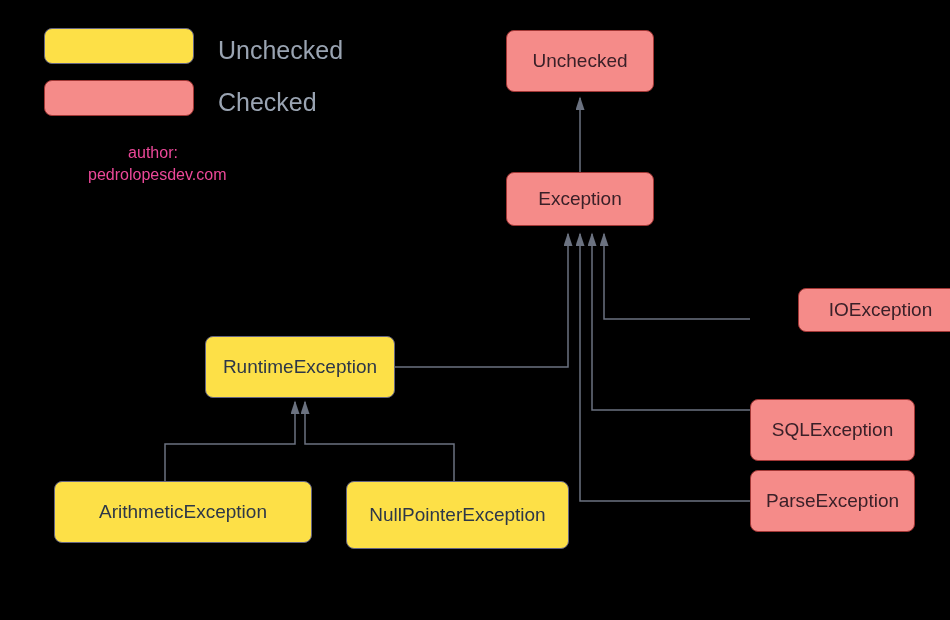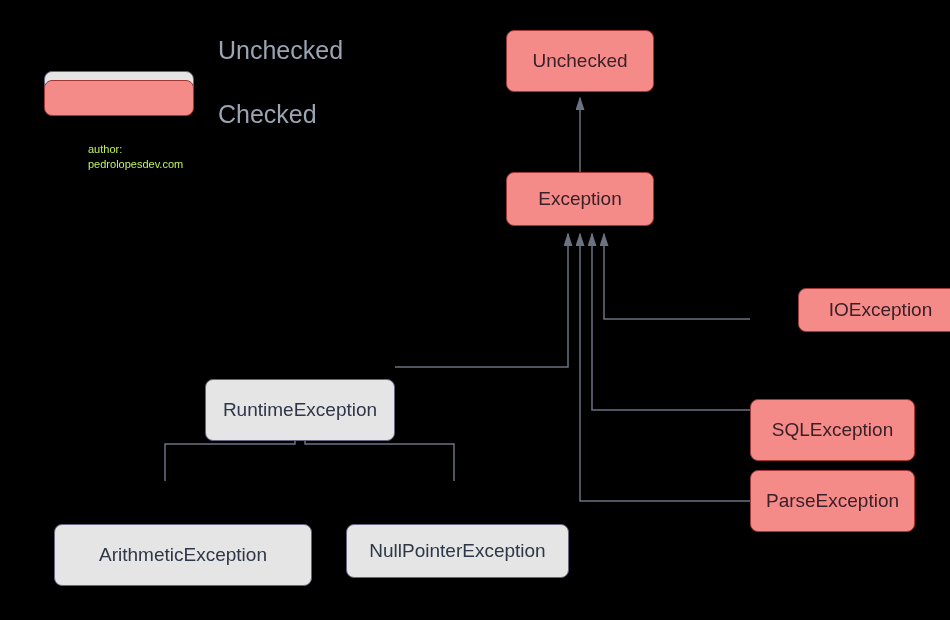--- a/index.html
+++ b/index.html
@@ -16,58 +16,57 @@
     position: absolute;
     border-radius: 8px;
     display: flex;
     align-items: center;
     justify-content: center;
     font-size: 19px;
     color: #2d3748;
     box-sizing: border-box;
   }
   .unchecked {
-    background: #e5e5e5;
+    background: #fde047;
     border: 1.5px solid #656582;
-    margin-top: 43px;
   }
   .checked {
     background: #f58b89;
     border: 1.5px solid #a23635;
     color: #3a2028;
   }
   .legend-label {
     position: absolute;
     color: #9aa4b2;
     font-size: 25px;
   }
   .author {
     position: absolute;
-    color: #bef264;
-    font-size: 11px;
-    text-align: left;
+    color: #ec4899;
+    font-size: 16px;
+    text-align: center;
     line-height: 1.4;
   }
   svg.connectors {
     position: absolute;
     top: 0;
     left: 0;
     width: 950px;
     height: 620px;
     pointer-events: none;
   }
 </style>
 </head>
 <body>
 
 <div class="box unchecked" style="left:44px; top:28px; width:150px; height:36px;"></div>
 <div class="legend-label" style="left:218px; top:36px;">Unchecked</div>
 
 <div class="box checked" style="left:44px; top:80px; width:150px; height:36px;"></div>
-<div class="legend-label" style="left:218px; top:100px;">Checked</div>
+<div class="legend-label" style="left:218px; top:88px;">Checked</div>
 
 <div class="author" style="left:88px; top:142px; width:130px;">
   <span>author:</span><br>
   <span>pedrolopesdev.com</span>
 </div>
 
 <svg class="connectors">
   <defs>
     <marker id="arrow" markerWidth="10" markerHeight="10" refX="8" refY="3" orient="auto" markerUnits="strokeWidth">
       <path d="M0,0 L0,6 L9,3 z" fill="#6b7280"></path>
@@ -98,21 +97,21 @@
 </div>
 
 <div class="box unchecked" style="left:205px; top:336px; width:190px; height:62px;">
   <span>RuntimeException</span>
 </div>
 
 <div class="box unchecked" style="left:54px; top:481px; width:258px; height:62px;">
   <span>ArithmeticException</span>
 </div>
 
-<div class="box unchecked" style="left:346px; top:481px; width:223px; height:54px;">
+<div class="box unchecked" style="left:346px; top:481px; width:223px; height:68px;">
   <span>NullPointerException</span>
 </div>
 
 <div class="box checked" style="left:750px; top:288px; width:165px; height:44px;margin-left:48px;">
   <span>IOException</span>
 </div>
 
 <div class="box checked" style="left:750px; top:379px; width:165px; height:62px;margin-top:20px;">
   <span>SQLException</span>
 </div>

